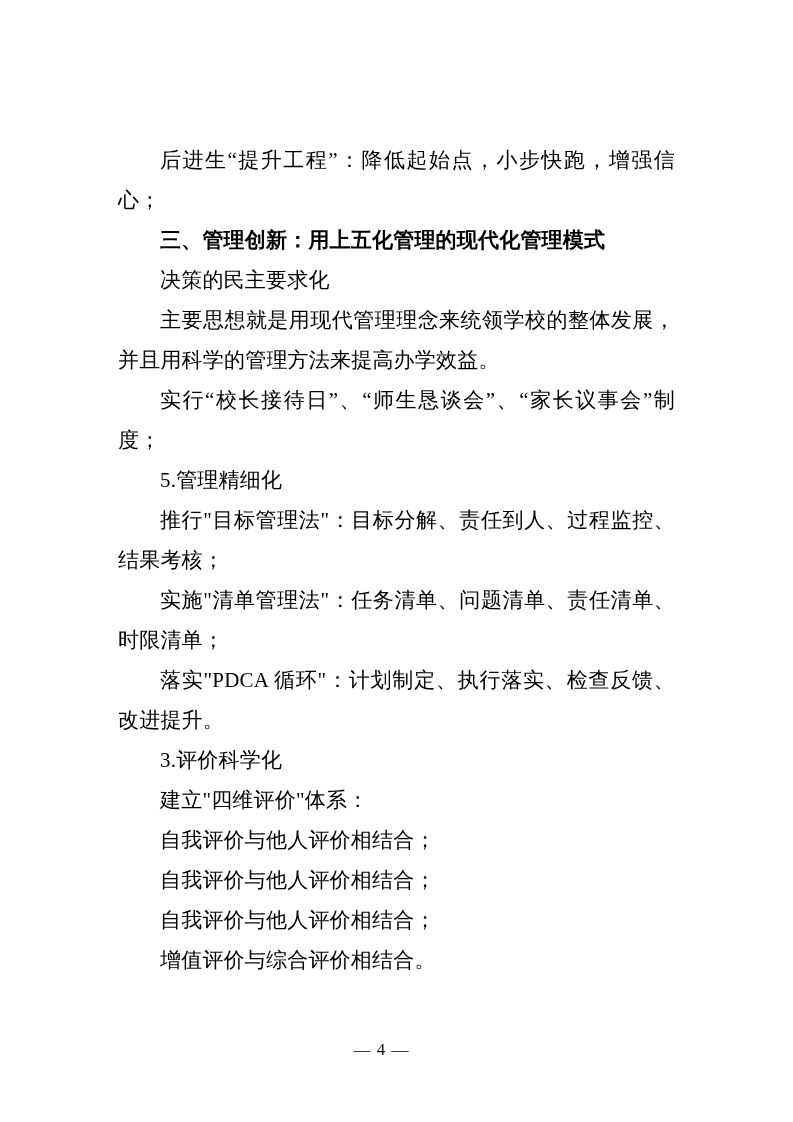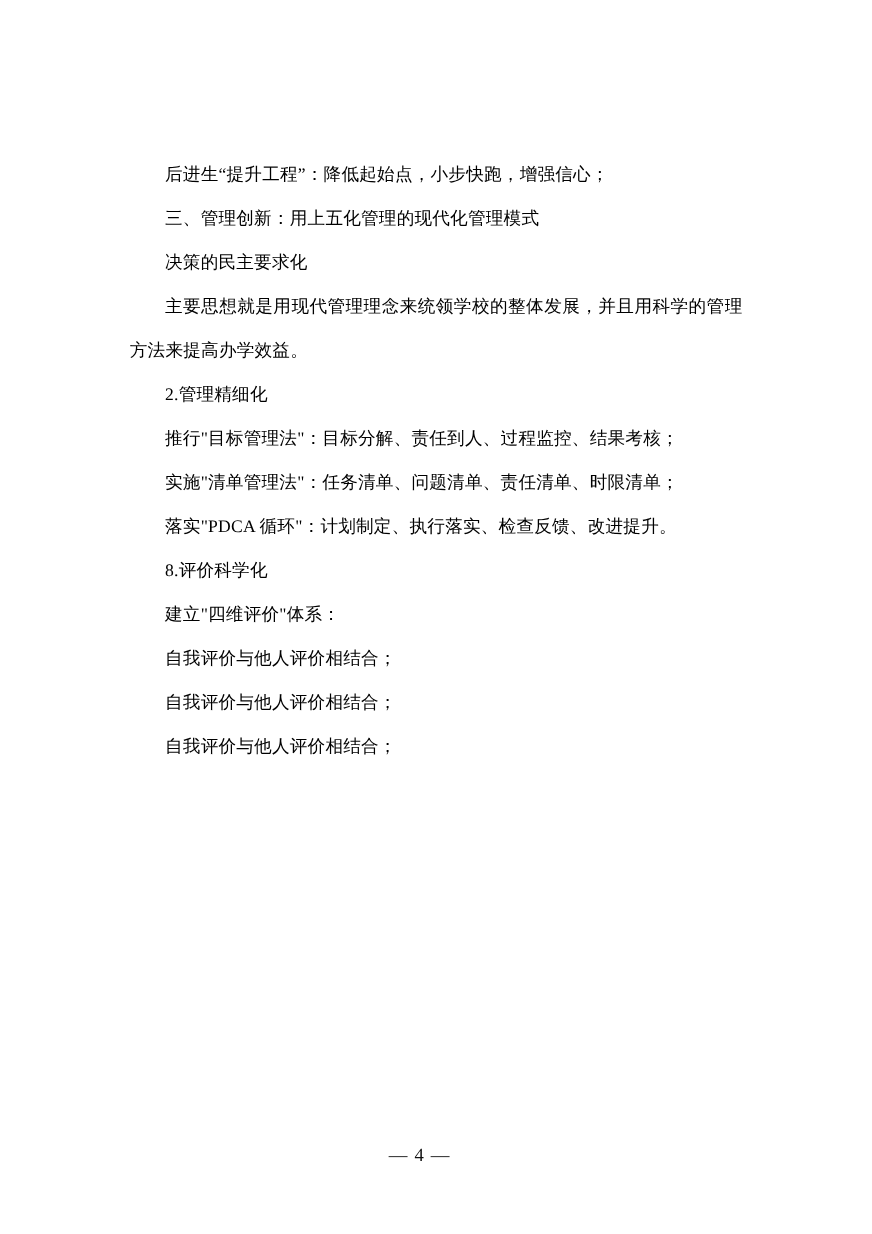--- a/index.html
+++ b/index.html
@@ -18,33 +18,33 @@
   .page {
     position: absolute;
     left: 0;
     top: 0;
     width: 793px;
     height: 1122px;
     box-sizing: border-box;
     padding: 140px 118px 0 118px;
   }
   .doc-body {
-    font-size: 16px;
+    font-size: 21px;
     line-height: 40px;
     text-align: justify;
     text-justify: inter-ideograph;
     letter-spacing: 0.2px;
   }
   .para {
     margin: 0;
     text-indent: 2em;
     white-space: normal;
   }
   .para.bold {
-    font-weight: normal;
+    font-weight: bold;
   }
   .footer {
     position: absolute;
     left: 0;
     right: 0;
     bottom: 62px;
     text-align: center;
     font-size: 17px;
     font-family: "Liberation Serif", "DejaVu Serif", serif;
     color: #111;
@@ -58,26 +58,28 @@
 </style>
 </head>
 <body>
 
 <div class="page">
   <div class="doc-body">
     <p class="para">后进生“提升工程”：降低起始点，小步快跑，增强信心；</p>
     <p class="para bold">三、管理创新：用上五化管理的现代化管理模式</p>
     <p class="para">决策的民主要求化</p>
     <p class="para">主要思想就是用现代管理理念来统领学校的整体发展，并且用科学的管理方法来提高办学效益。</p>
-    <p class="para">2.管理精细化</p>
+    <p class="para">实行“校长接待日”、“师生恳谈会”、“家长议事会”制度；</p>
+    <p class="para">5.管理精细化</p>
     <p class="para">推行"目标管理法"：目标分解、责任到人、过程监控、结果考核；</p>
     <p class="para">实施"清单管理法"：任务清单、问题清单、责任清单、时限清单；</p>
     <p class="para">落实"PDCA 循环"：计划制定、执行落实、检查反馈、改进提升。</p>
-    <p class="para">8.评价科学化</p>
+    <p class="para">3.评价科学化</p>
     <p class="para">建立"四维评价"体系：</p>
     <p class="para">自我评价与他人评价相结合；</p>
     <p class="para">自我评价与他人评价相结合；</p>
     <p class="para">自我评价与他人评价相结合；</p>
+    <p class="para">增值评价与综合评价相结合。</p>
   </div>
   <div class="footer">
     <span class="page-num-wrap">— 4 —</span>
   </div>
 </div>
 
 </body></html>

